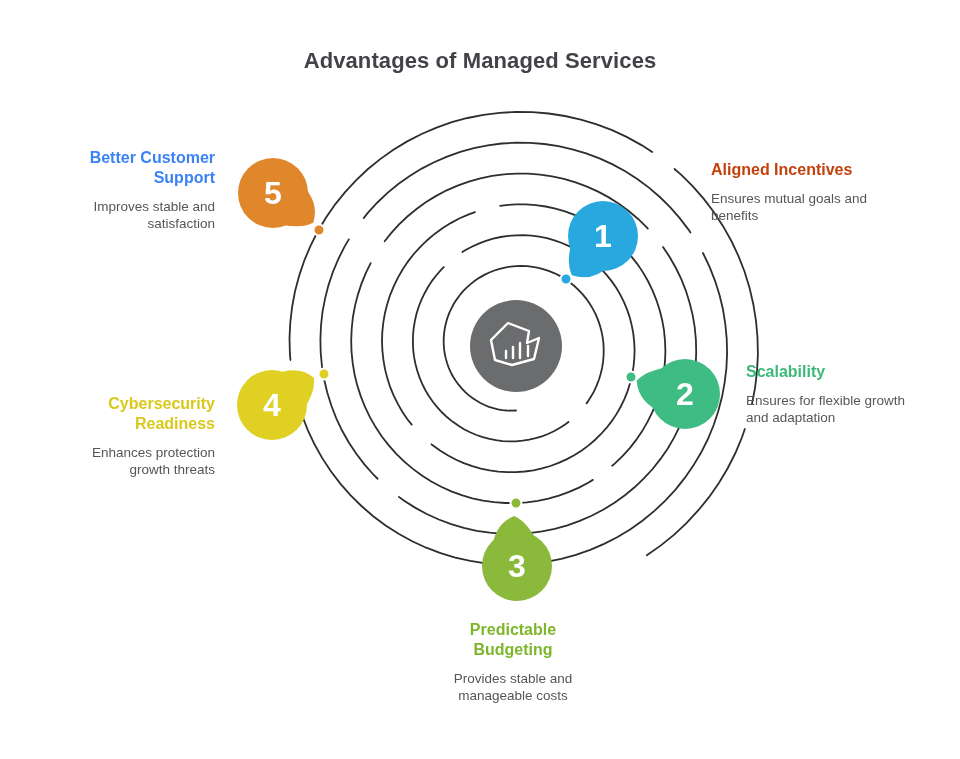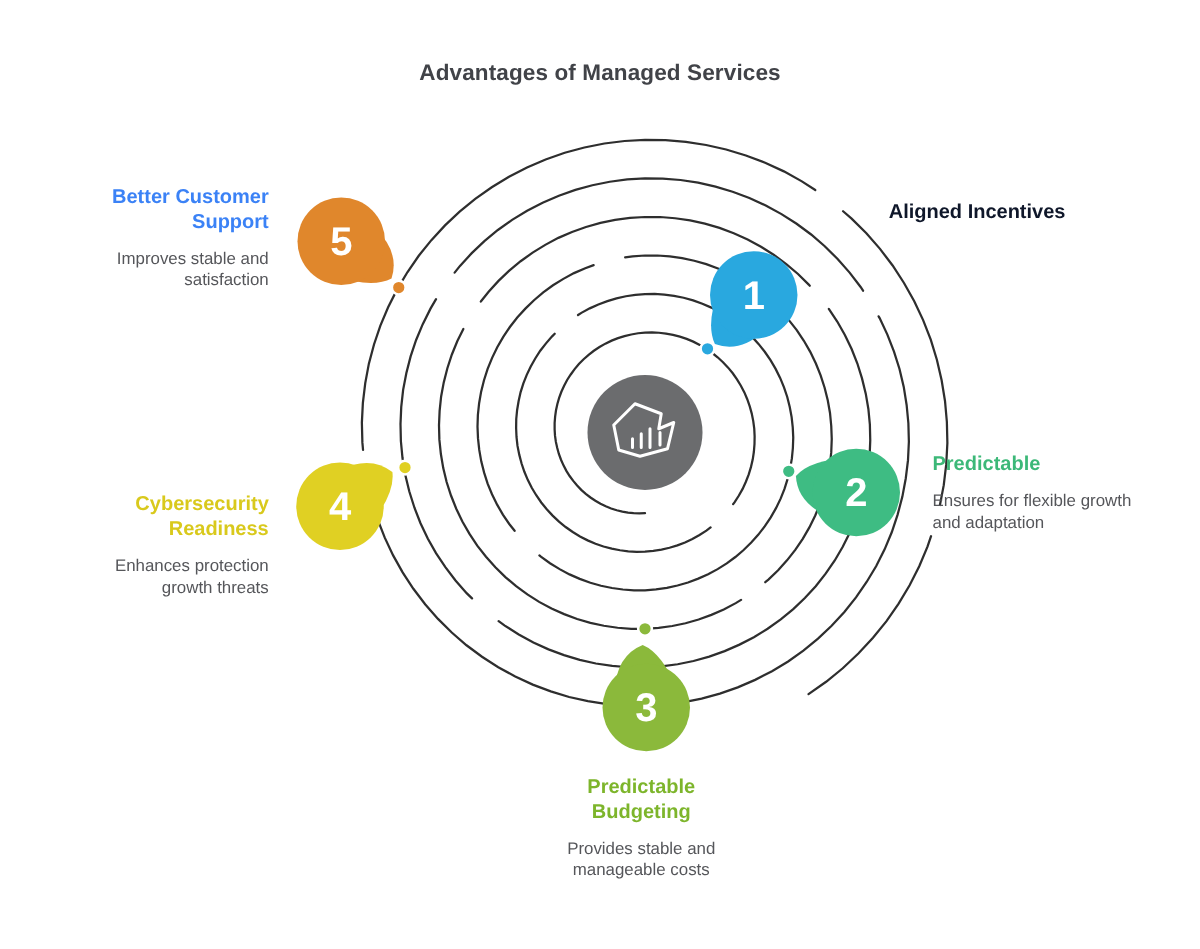--- a/index.html
+++ b/index.html
@@ -3,21 +3,21 @@
 <meta charset="utf-8">
 <style>
   html,body { margin:0; padding:0; background:#ffffff; }
   .stage {
     position:relative; width:960px; height:759px; background:#ffffff;
     font-family:"Liberation Sans", sans-serif; overflow:hidden;
   }
   .stage > svg { position:absolute; left:0; top:0; }
   .page-title {
     position:absolute; top:48px; left:0; width:100%;
-    text-align:center; font-size:18px; font-weight:700; color:#414348;
+    text-align:center; font-size:22px; font-weight:700; color:#414348;
     letter-spacing:0.1px;
   }
   .spiral { fill:none; stroke-width:1.8; stroke-linecap:round;
             stroke-dasharray:420 26 300 24 520 28 260 26 380 24; }
   .dot { stroke:#ffffff; stroke-width:2; }
   .num { fill:#ffffff; font-size:32px; font-weight:700;
          font-family:"Liberation Sans", sans-serif; text-anchor:middle; }
   .badge { stroke:#ffffff; stroke-width:2.4; fill:none;
            stroke-linejoin:round; stroke-linecap:round; }
   .label-block { position:absolute; }
@@ -82,25 +82,26 @@
     </g>
 
     <g transform="translate(273,193)">
       <path transform="rotate(38.8)" d="M 14 -25 Q 42 -23 50 -2 Q 43 14 13 25 Z" fill="#E0872C"></path>
       <circle r="35" fill="#E0872C"></circle>
       <text class="num" y="11">5</text>
     </g>
   </svg>
 
   <div class="label-block" style="left:711px; top:160px; width:190px;">
-    <h2 style="color: #0f172a;">Aligned Incentives</h2>
+    <h2 style="color: #c2410c;">Aligned Incentives</h2>
+    <p>Ensures mutual goals and benefits</p>
   </div>
 
   <div class="label-block" style="left:746px; top:362px; width:175px;">
-    <h2 style="color: rgb(60, 184, 120);">Predictable</h2>
+    <h2 style="color: rgb(60, 184, 120);">Scalability</h2>
     <p>Ensures for flexible growth and adaptation</p>
   </div>
 
   <div class="label-block align-center" style="left:418px; top:620px; width:190px;">
     <h2 style="color: rgb(125, 181, 43);">Predictable Budgeting</h2>
     <p>Provides stable and manageable costs</p>
   </div>
 
   <div class="label-block align-right" style="left:55px; top:361px; width:160px;margin-top:33px;">
     <h2 style="color: rgb(217, 201, 28);">Cybersecurity Readiness</h2>

